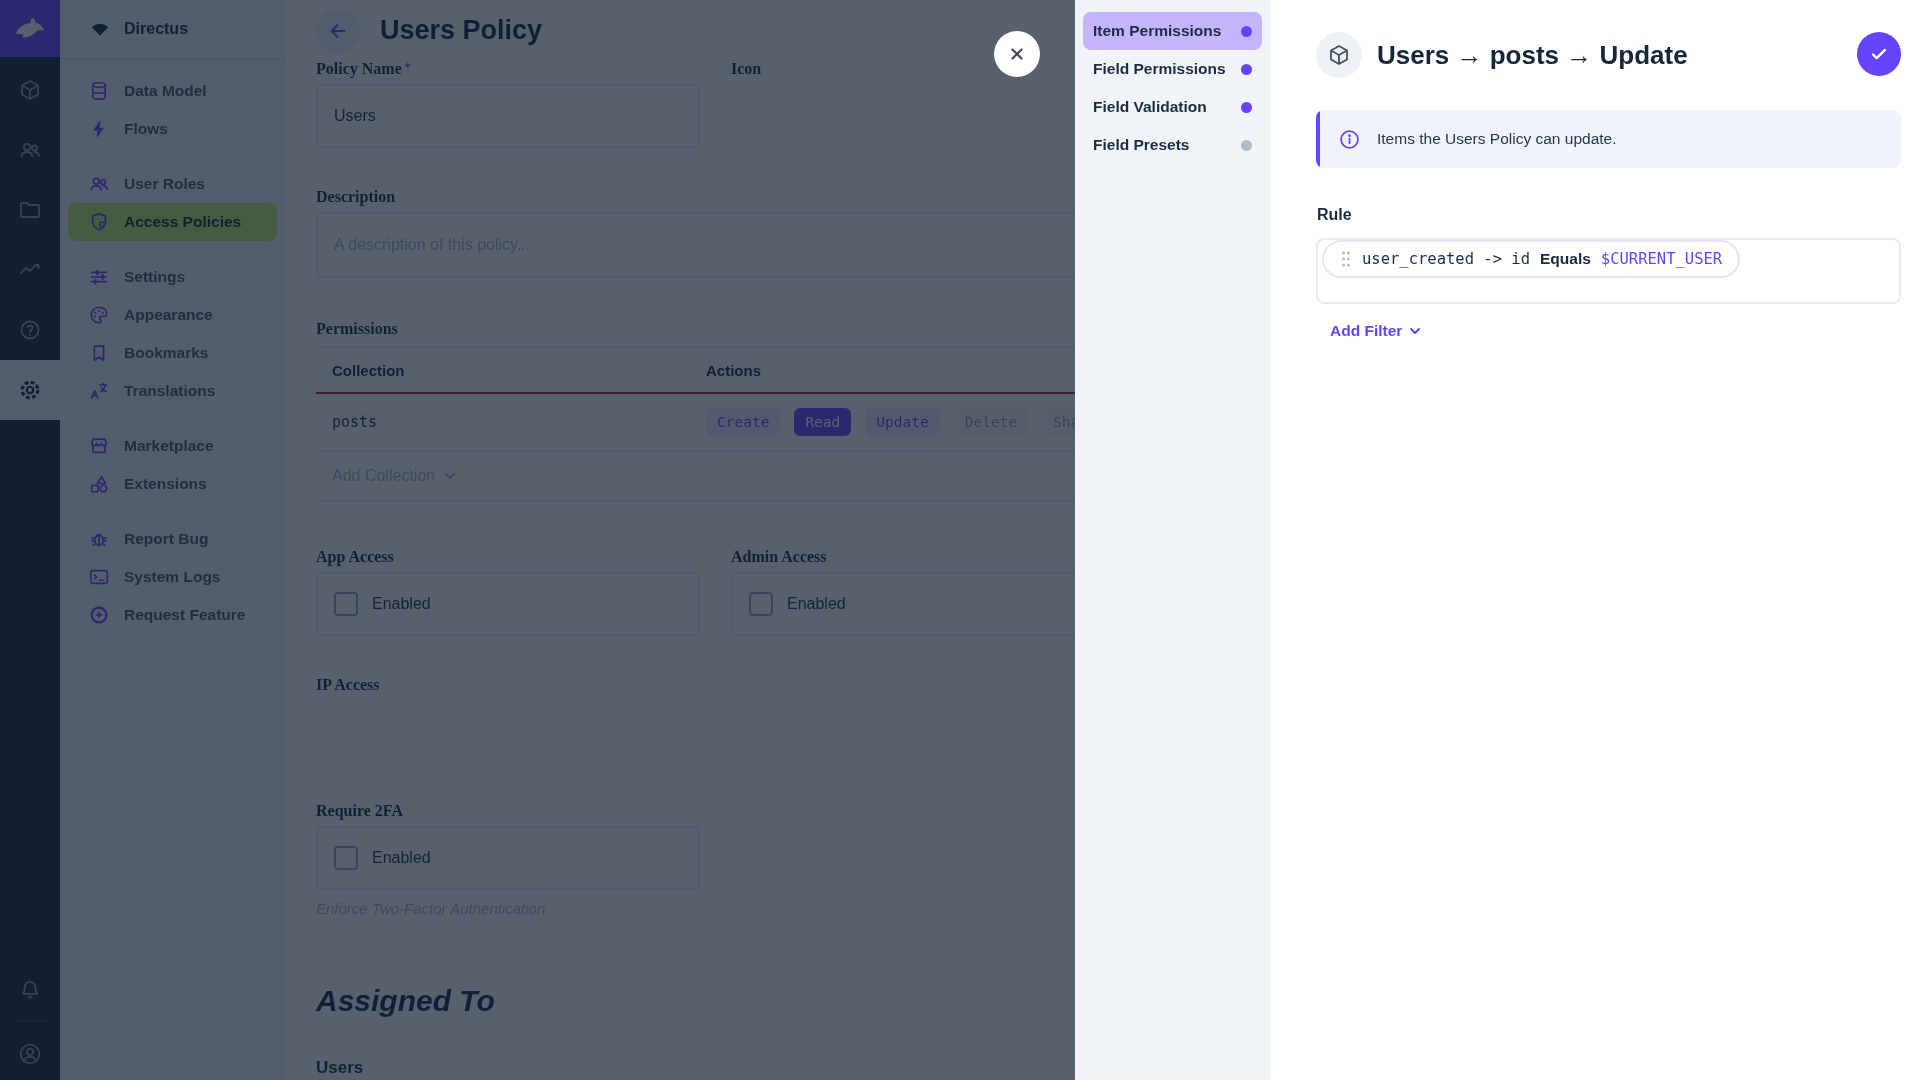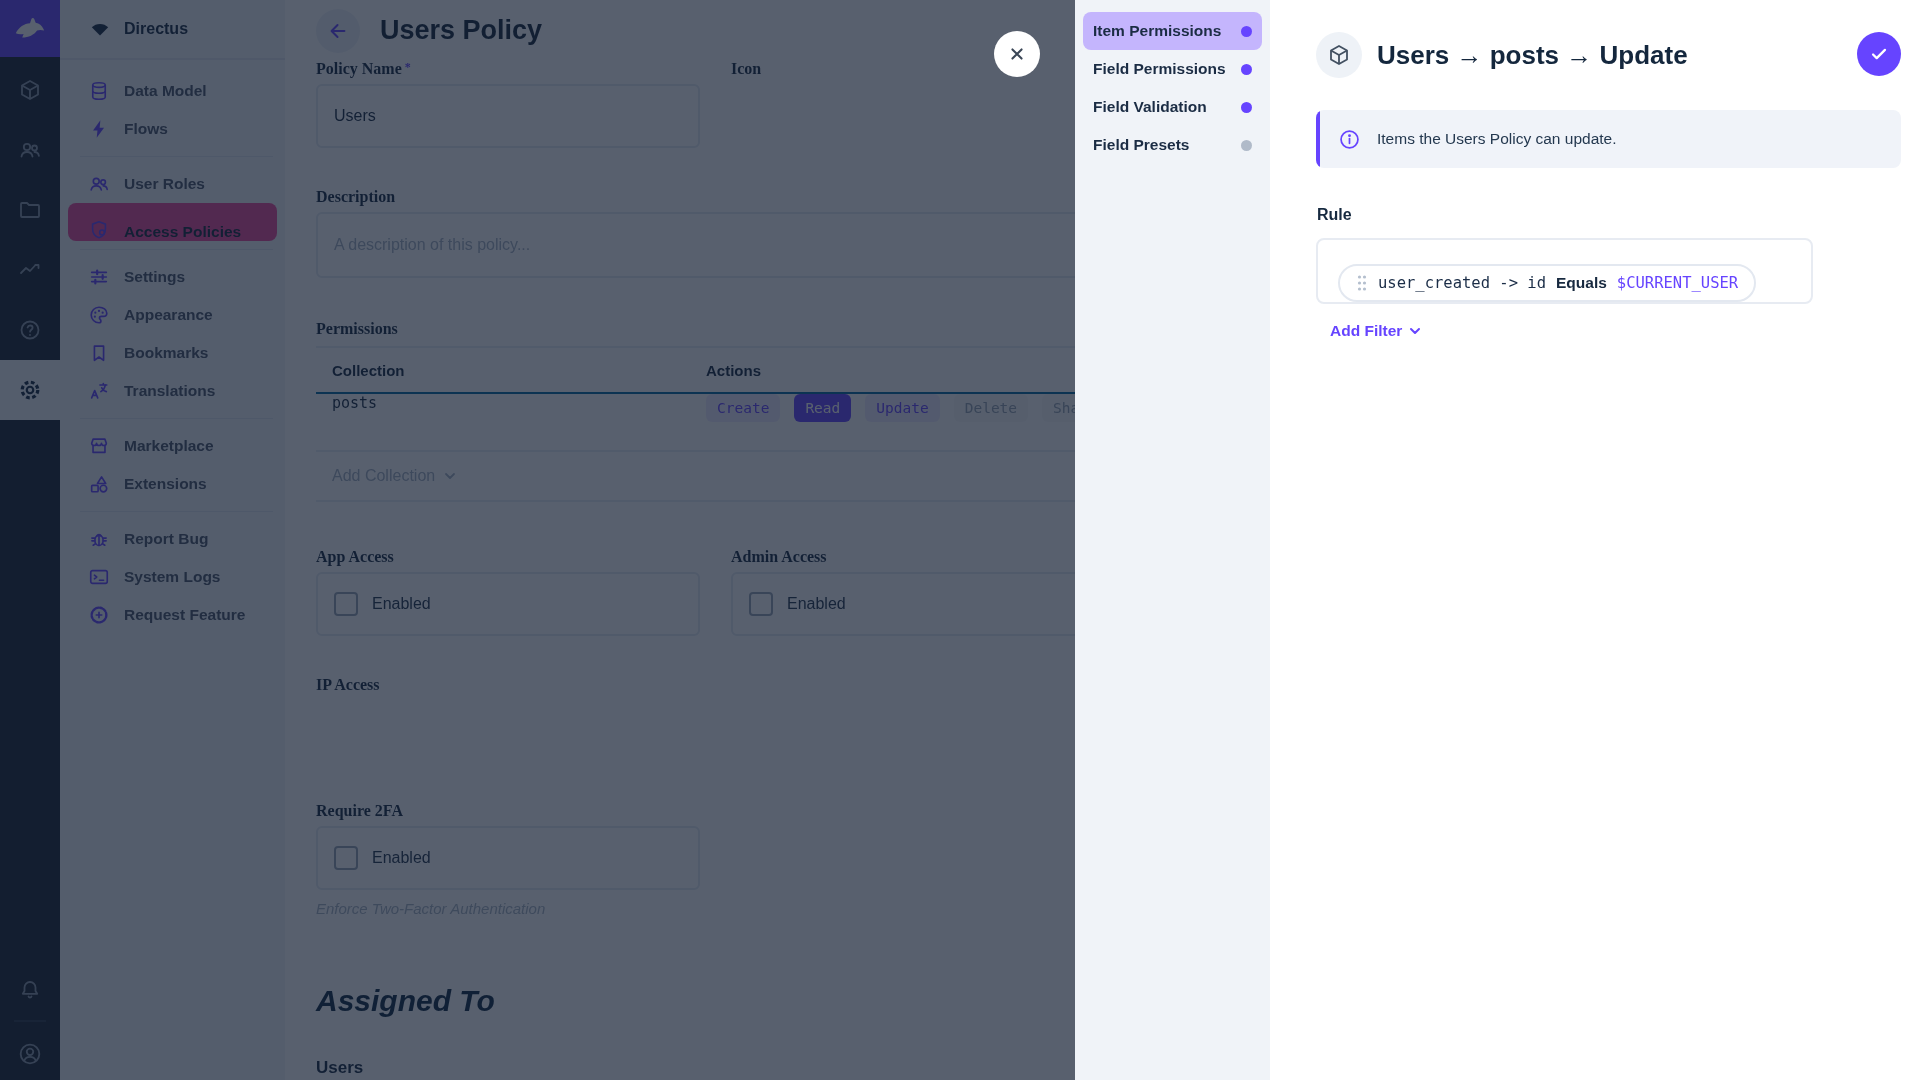--- a/index.html
+++ b/index.html
@@ -17,41 +17,41 @@
   .mb-divider{position:absolute;left:14px;width:32px;height:2px;background:#2b3647;}
 
   
   .sidebar{position:absolute;left:60px;top:0;width:225px;height:1080px;background:#f0f4f9;z-index:1;}
   .project{height:58px;display:flex;align-items:center;gap:12px;padding-left:28px;
            border-bottom:2px solid #dfe5ee;color:#172940;font-weight:700;font-size:16px;}
   .navlist{padding-top:12px;}
   .nav-item{height:38px;display:flex;align-items:center;gap:14px;padding-left:28px;
             font-size:15.5px;font-weight:600;color:#4a5568;cursor:pointer;}
   .nav-item .nav-ic{color:#6644ff;display:flex;flex:none;}
-  .nav-item.active{background:#ec4899;border-radius:8px;margin:0 8px;padding-left:20px;color:#172940;align-items:flex-end;}
+  .nav-item.active{background:#bef264;border-radius:8px;margin:0 8px;padding-left:20px;color:#172940;}
   .nav-divider{height:1px;background:#dce3ed;margin:8px 12px 8px 20px;}
 
   
   .main{position:absolute;left:285px;top:0;width:1635px;height:1080px;background:#fff;z-index:1;}
   .back-btn{position:absolute;left:31px;top:9px;width:44px;height:44px;border-radius:50%;
             background:#eef2f8;display:flex;align-items:center;justify-content:center;color:#6644ff;cursor:pointer;}
   .page-title{position:absolute;left:95px;top:15px;font-size:27px;font-weight:700;color:#15273b;}
   .f-label{position:absolute;font-size:16px;font-weight:600;color:#172940;font-family:Liberation Serif, serif;}
   .f-label .req{color:#6644ff;font-size:12px;vertical-align:top;margin-left:3px;font-weight:700;}
   .f-box{position:absolute;height:64px;border:2px solid #e4e9f1;border-radius:6px;background:#fff;
          display:flex;align-items:center;padding:0 16px;font-size:16px;color:#172940;box-sizing:border-box;}
   .placeholder{color:#a5b1c2;}
   .accent-val{color:#6644ff;font-weight:600;margin-left:14px;}
   .chk{width:20px;height:20px;border:2px solid #98a5b4;border-radius:4px;flex:none;background:#fff;}
   .chk-label{margin-left:14px;font-size:16px;color:#24364d;}
   .perm-table{position:absolute;left:31px;top:346px;width:800px;}
-  .perm-head{height:44px;border-top:2px solid #e8edf4;border-bottom:2px solid #0369a1;
+  .perm-head{height:44px;border-top:2px solid #e8edf4;border-bottom:2px solid #b91c1c;
              display:flex;align-items:center;font-weight:600;font-size:15px;color:#172940;}
   .perm-c1{width:390px;padding-left:16px;box-sizing:border-box;}
-  .perm-row{height:56px;border-bottom:2px solid #e8edf4;display:flex;align-items:flex-start;}
+  .perm-row{height:56px;border-bottom:2px solid #e8edf4;display:flex;align-items:center;}
   .mono{font-family:"DejaVu Sans Mono",monospace;}
   .perm-coll{width:390px;padding-left:16px;box-sizing:border-box;font-size:15px;color:#172940;}
   .perm-actions{display:flex;gap:14px;align-items:center;}
   .act{height:28px;display:flex;align-items:center;padding:0 11px;border-radius:6px;
        font-size:14.5px;cursor:pointer;}
   .act.custom{color:#6644ff;background:rgba(102,68,255,0.10);}
   .act.full{color:#fff;background:#6644ff;}
   .act.none{color:#94a1b1;background:rgba(148,161,177,0.08);}
   .perm-add{height:48px;border-bottom:2px solid #e8edf4;display:flex;align-items:center;
             padding-left:16px;color:#a5b1c2;font-size:16px;gap:8px;cursor:pointer;}
@@ -74,22 +74,22 @@
            display:flex;align-items:center;justify-content:center;color:#425061;}
   .d-title{position:absolute;left:107px;top:40px;font-size:26px;font-weight:700;color:#14273d;}
   .d-save{position:absolute;left:587px;top:32px;width:44px;height:44px;border-radius:50%;background:#6644ff;
           display:flex;align-items:center;justify-content:center;color:#fff;cursor:pointer;}
   .notice{position:absolute;left:46px;top:110px;width:585px;height:58px;background:#f0f3f9;border-radius:8px;
           overflow:hidden;display:flex;align-items:center;gap:16px;padding-left:22px;box-sizing:border-box;
           color:#24384f;font-size:15.5px;}
   .notice::before{content:"";position:absolute;left:0;top:0;bottom:0;width:4px;background:#6644ff;}
   .notice .ic{color:#6644ff;display:flex;flex:none;}
   .rule-label{position:absolute;left:47px;top:206px;font-size:16px;font-weight:700;color:#172a40;}
-  .rule-box{position:absolute;left:46px;top:238px;width:497px;height:66px;border:2px solid #e7ebf2;
-            border-radius:8px;box-sizing:border-box;display:flex;align-items:flex-end;padding-left:20px;}
+  .rule-box{position:absolute;left:46px;top:238px;width:585px;height:66px;border:2px solid #e7ebf2;
+            border-radius:8px;box-sizing:border-box;display:flex;align-items:flex-start;padding-left:4px;}
   .filter-pill{height:38px;border:2px solid #e3e8f0;border-radius:19px;display:flex;align-items:center;
                gap:10px;padding:0 16px;box-sizing:border-box;cursor:pointer;}
   .fp-field{font-size:15.5px;color:#1b2d47;}
   .fp-op{font-size:15.5px;font-weight:700;color:#17293f;}
   .fp-val{font-size:15.5px;color:#6644ff;}
   .drag{color:#b4bfce;display:flex;flex:none;}
   .add-filter{position:absolute;left:60px;top:322px;display:flex;align-items:center;gap:6px;
               color:#6644ff;font-size:15.5px;font-weight:700;cursor:pointer;}
 </style>
 </head>

